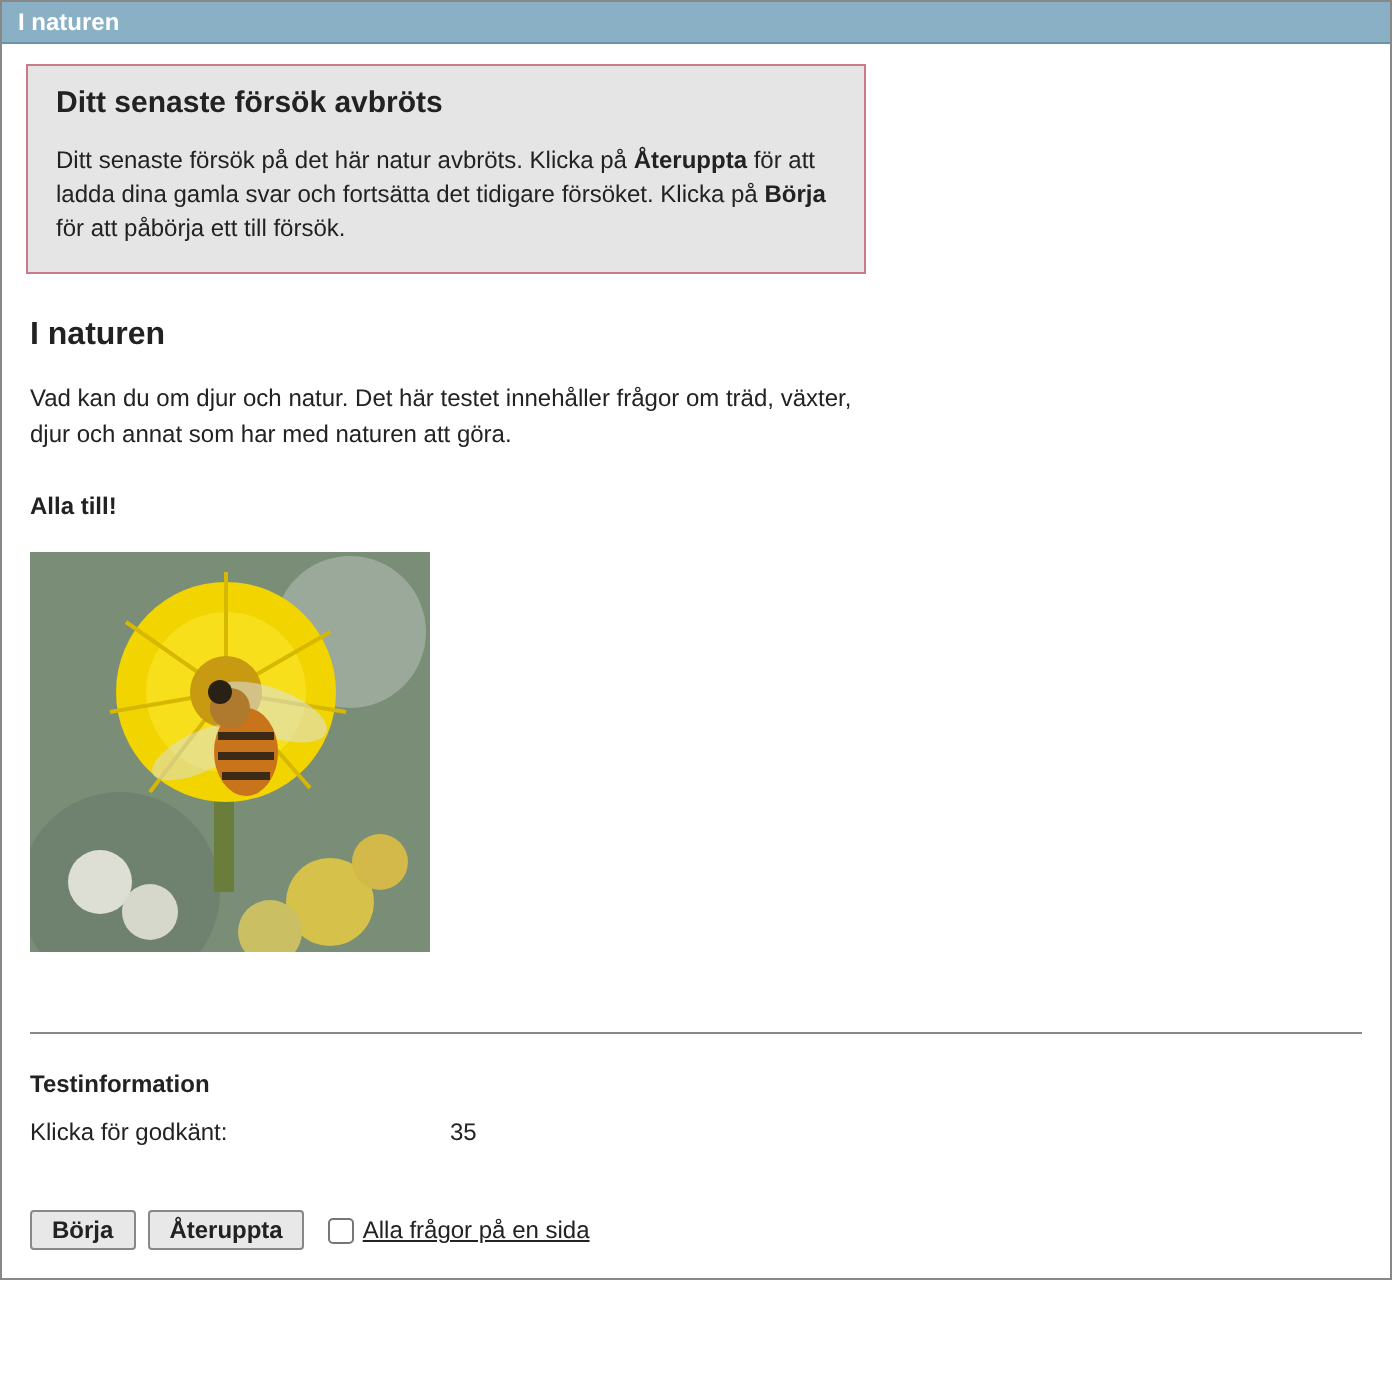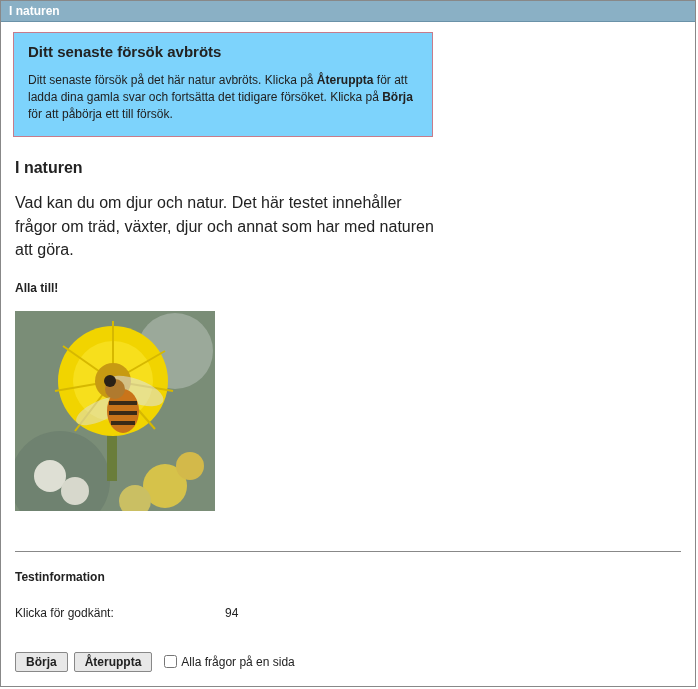--- a/index.html
+++ b/index.html
@@ -20,21 +20,21 @@
     color: #fff;
     font-weight: bold;
     font-size: 12px;
     padding: 3px 8px;
     border-bottom: 1px solid #6a92a8;
   }
   .content {
     padding: 10px 12px 10px 12px;
   }
   .alert {
-    background: #7dd3fc;
+    background: #e5e5e5;
     border: 1px solid #c77c8b;
     padding: 10px 14px 14px 14px;
     width: 420px;
     box-sizing: border-box;
   }
   .alert-title {
     font-weight: bold;
     font-size: 15px;
     margin: 0 0 12px 0;
   }
@@ -42,21 +42,21 @@
     font-size: 12px;
     line-height: 1.4;
   }
   .alert-body .strong { font-weight: bold; }
   .section-title {
     font-weight: bold;
     font-size: 16px;
     margin: 22px 2px 14px 2px;
   }
   .intro-text {
-    font-size: 16px;
+    font-size: 12px;
     line-height: 1.45;
     margin: 0 2px;
     max-width: 420px;
   }
   .good-luck {
     font-weight: bold;
     margin: 20px 2px 16px 2px;
   }
   .photo {
     width: 200px;
@@ -67,21 +67,21 @@
     background: #809078;
   }
   .photo svg { display:block; width:100%; height:100%; }
   hr.sep {
     border: none;
     border-top: 1px solid #888;
     margin: 40px 2px 18px 2px;
   }
   .testinfo-title {
     font-weight: bold;
-    margin: 0 2px 16px 2px;
+    margin: 0 2px 4px 2px;
   }
   .info-table {
     border-collapse: collapse;
     margin: 0 2px;
   }
   .info-table td {
     padding: 6px 0;
     font-size: 12px;
   }
   .info-table td.label { width: 210px; }
@@ -101,20 +101,21 @@
     cursor: pointer;
     font-weight: bold;
     color: #222;
   }
   .check-wrap {
     display: inline-flex;
     align-items: center;
     margin-left: 6px;
     gap: 4px;
     font-size: 12px;
+    text-decoration: underline;
   }
   .check-wrap input { margin:0; }
 </style>
 </head>
 <body>
 
 <div class="window">
 
   <div class="titlebar">
     <span>I naturen</span>
@@ -183,21 +184,21 @@
     </div>
 
     <hr class="sep">
 
     <div class="testinfo-title">Testinformation</div>
 
     <table class="info-table">
       <tbody>
       <tr>
         <td class="label">Klicka för godkänt:</td>
-        <td>94</td>
+        <td>35</td>
       </tr>
     </tbody>
       </table>
 
     <div class="buttons-row">
       <button class="btn">Börja</button>
       <button class="btn">Återuppta</button>
       <label class="check-wrap">
         <input type="checkbox" style="">
         <span>Alla frågor på en sida</span>

